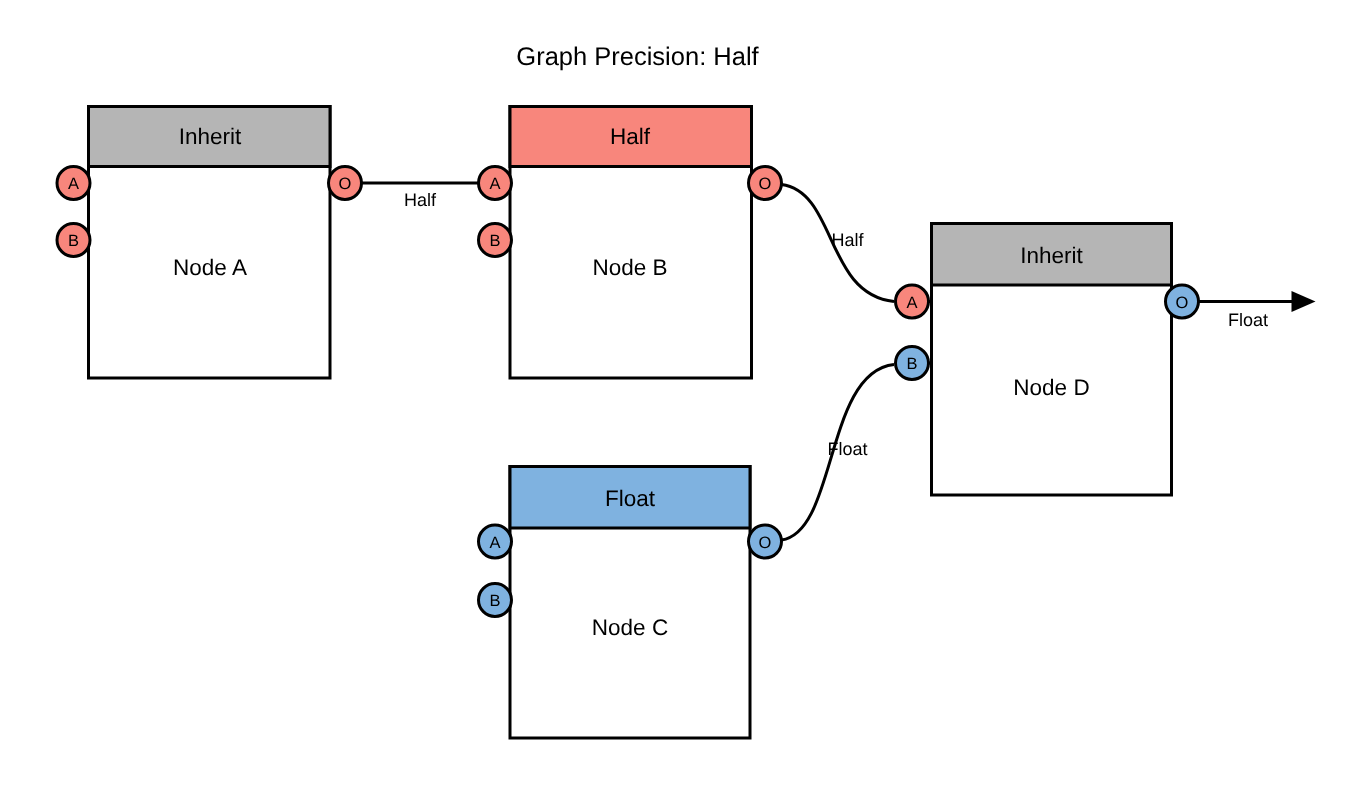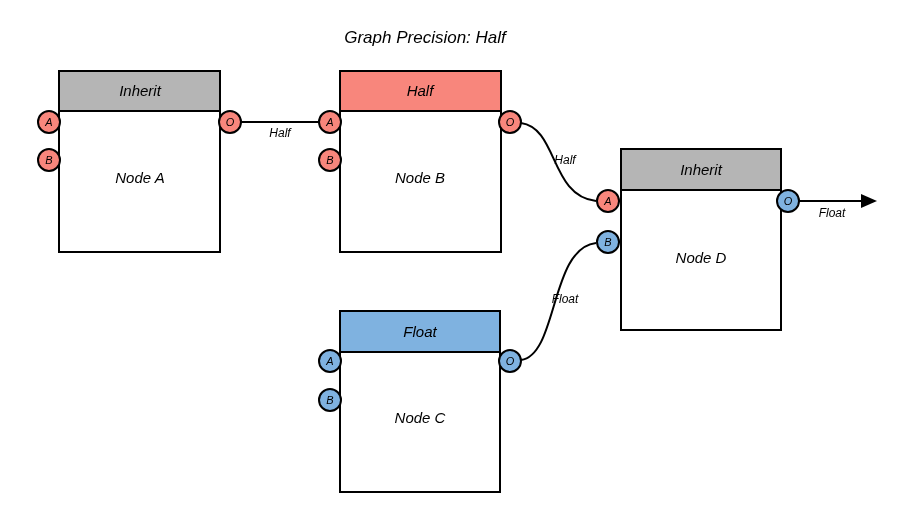--- a/index.html
+++ b/index.html
@@ -3,21 +3,20 @@
 <meta charset="utf-8">
 <style>
   html, body { margin: 0; padding: 0; background: #ffffff; }
   .canvas-wrap {
     position: relative;
     width: 906px;
     height: 531px;
     background: #ffffff;
     font-family: "Liberation Sans", sans-serif;
     overflow: hidden;
-    font-style: italic;
   }
   svg text {
     font-family: "Liberation Sans", sans-serif;
     fill: #000000;
     text-anchor: middle;
   }
   .graph-title   { font-size: 17px; }
   .hdr-label     { font-size: 15px; }
   .node-title    { font-size: 15px; }
   .port-label    { font-size: 11px; }

